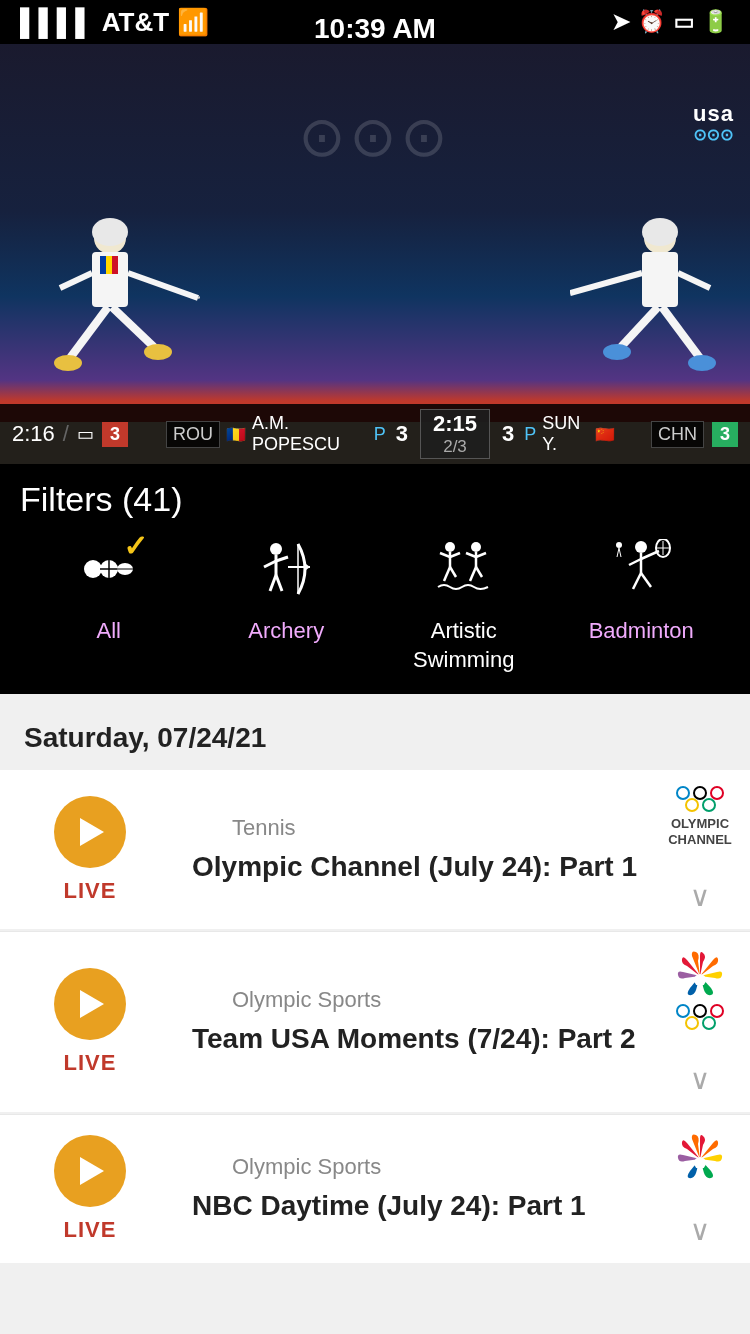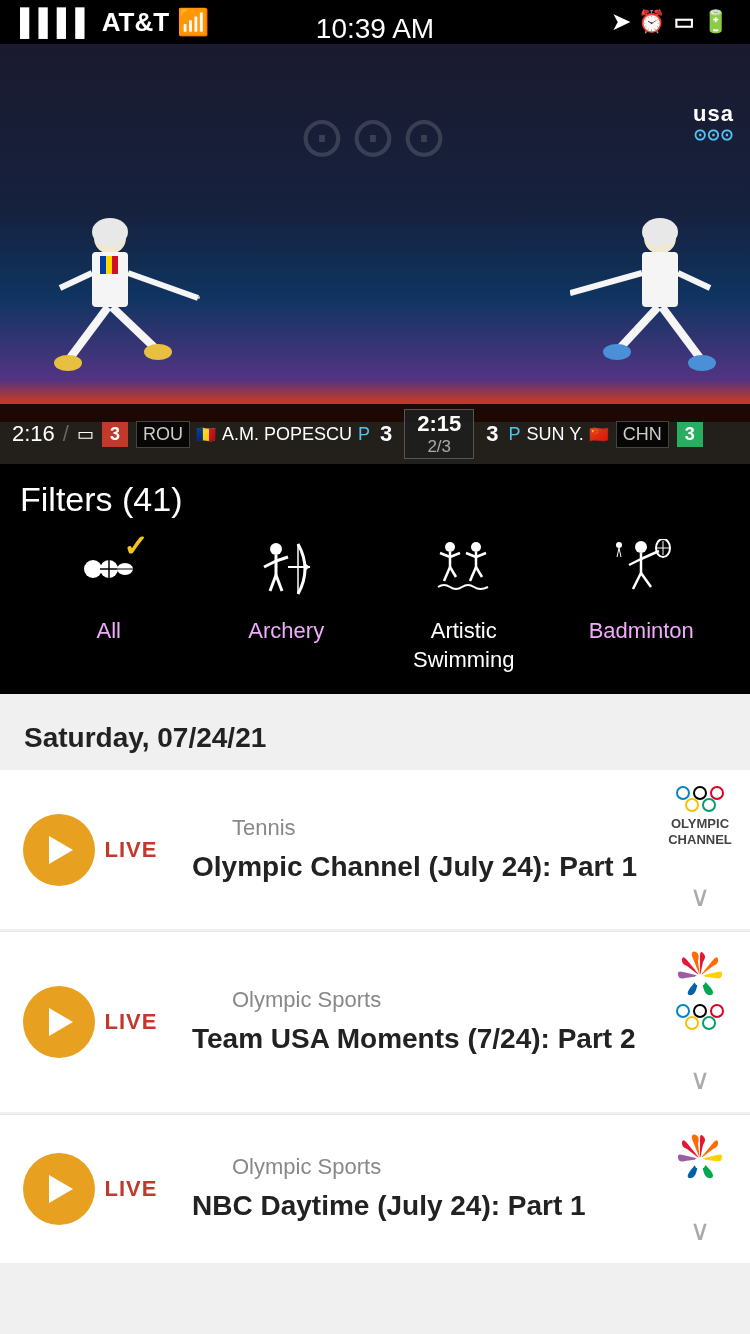--- a/index.html
+++ b/index.html
@@ -83,20 +83,21 @@
       display: flex;
       align-items: center;
       gap: 6px;
     }
     .country-label {
       background: rgba(0,0,0,0.8);
       color: #ccc;
       font-size: 18px;
       padding: 2px 6px;
       border: 1px solid #444;
+      margin-left: 30px;
     }
     .player-name { color: #fff; font-size: 18px; font-weight: 500; }
     .score-num { color: #fff; font-size: 22px; font-weight: 700; margin: 0 4px; }
     .center-score {
       background: rgba(30,30,30,0.9);
       border: 1px solid #555;
       color: #fff;
       font-size: 19px;
       padding: 1px 10px;
       text-align: center;
@@ -183,21 +184,21 @@
       background: #fff;
       margin: 0 0 2px 0;
       display: flex;
       align-items: stretch;
       min-height: 140px;
     }
     .card-left {
       width: 180px;
       min-width: 180px;
       display: flex;
-      flex-direction: row;
+      flex-direction: column;
       align-items: center;
       justify-content: center;
       padding: 16px 0;
       gap: 10px;
     }
     .play-btn {
       width: 72px;
       height: 72px;
       border-radius: 50%;
       background: #e8a020;
@@ -293,21 +294,21 @@
   </style>
 </head>
 <body>
 
 <div class="status-bar">
   <div class="status-left">
     <span>▌▌▌▌</span>
     <span>AT&amp;T</span>
     <span>📶</span>
   </div>
-  <div style="position:absolute;left:50%;transform:translateX(-50%);font-size:28px;font-weight:400;color:#fff;margin-top:14px;">10:39 AM</div>
+  <div style="position:absolute;left:50%;transform:translateX(-50%);font-size:28px;font-weight:700;color:#fff;margin-top:14px;">10:39 AM</div>
   <div class="status-right">
     <span>➤</span>
     <span>⏰</span>
     <span>▭</span>
     <span>🔋</span>
   </div>
 </div>
 
 <div class="video-area">
   <div class="fencing-scene">

